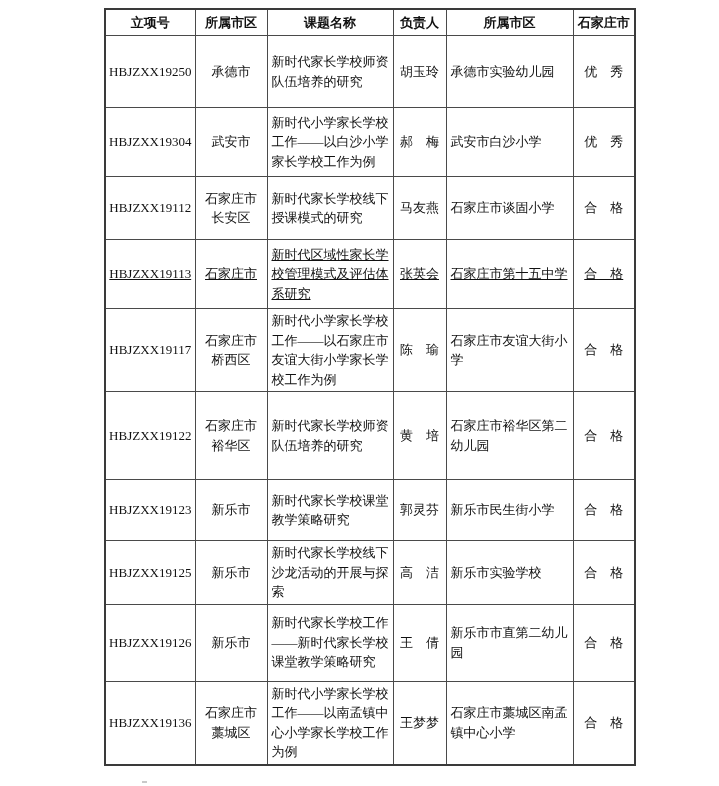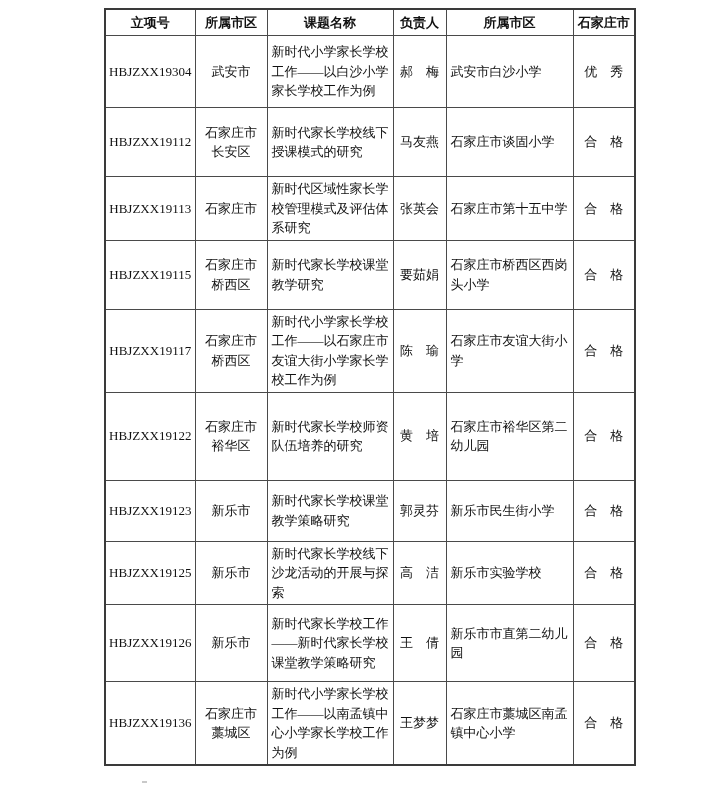--- a/index.html
+++ b/index.html
@@ -50,21 +50,21 @@
   table.results td:nth-child(1) { text-align: center; padding: 2px 2px; }
   table.results td:nth-child(2) { text-align: center; padding: 2px 3px; white-space: pre-line; }
   table.results td:nth-child(3) { text-align: left;   padding: 2px 4px; }
   table.results td:nth-child(4) { text-align: center; padding: 2px 1px; }
   table.results td:nth-child(5) { text-align: left;   padding: 2px 4px; }
   table.results td:nth-child(6) { text-align: center; padding: 2px 2px; }
   
   tbody tr:nth-child(1)  td { height: 67px; }
   tbody tr:nth-child(2)  td { height: 64px; }
   tbody tr:nth-child(3)  td { height: 58px; }
-  tbody tr:nth-child(4)  td { height: 64px; }
+  tbody tr:nth-child(4)  td { height: 64px; text-decoration: underline; }
   tbody tr:nth-child(5)  td { height: 58px; }
   tbody tr:nth-child(6)  td { height: 83px; }
   tbody tr:nth-child(7)  td { height: 56px; }
   tbody tr:nth-child(8)  td { height: 46px; }
   tbody tr:nth-child(9)  td { height: 72px; }
   tbody tr:nth-child(10) td { height: 71px; }
   tbody tr:nth-child(11) td { height: 82px; }
   .page-artifact {
     position: absolute;
     left: 130px;
@@ -92,20 +92,28 @@
           <th>立项号</th>
           <th>所属市区</th>
           <th>课题名称</th>
           <th>负责人</th>
           <th>所属市区</th>
           <th>石家庄市</th>
         </tr>
     </thead>
     <tbody>
         <tr>
+          <td>HBJZXX19250</td>
+          <td>承德市</td>
+          <td>新时代家长学校师资队伍培养的研究</td>
+          <td>胡玉玲</td>
+          <td>承德市实验幼儿园</td>
+          <td>优　秀</td>
+        </tr>
+        <tr>
           <td>HBJZXX19304</td>
           <td>武安市</td>
           <td>新时代小学家长学校工作——以白沙小学家长学校工作为例</td>
           <td>郝　梅</td>
           <td>武安市白沙小学</td>
           <td>优　秀</td>
         </tr>
         <tr>
           <td>HBJZXX19112</td>
           <td>石家庄市
@@ -114,29 +122,20 @@
           <td>马友燕</td>
           <td>石家庄市谈固小学</td>
           <td>合　格</td>
         </tr>
         <tr>
           <td>HBJZXX19113</td>
           <td>石家庄市</td>
           <td>新时代区域性家长学校管理模式及评估体系研究</td>
           <td>张英会</td>
           <td>石家庄市第十五中学</td>
-          <td>合　格</td>
-        </tr>
-        <tr>
-          <td>HBJZXX19115</td>
-          <td>石家庄市
-桥西区</td>
-          <td>新时代家长学校课堂教学研究</td>
-          <td>要茹娟</td>
-          <td>石家庄市桥西区西岗头小学</td>
           <td>合　格</td>
         </tr>
         <tr>
           <td>HBJZXX19117</td>
           <td>石家庄市
 桥西区</td>
           <td>新时代小学家长学校工作——以石家庄市友谊大街小学家长学校工作为例</td>
           <td>陈　瑜</td>
           <td>石家庄市友谊大街小学</td>
           <td>合　格</td>

